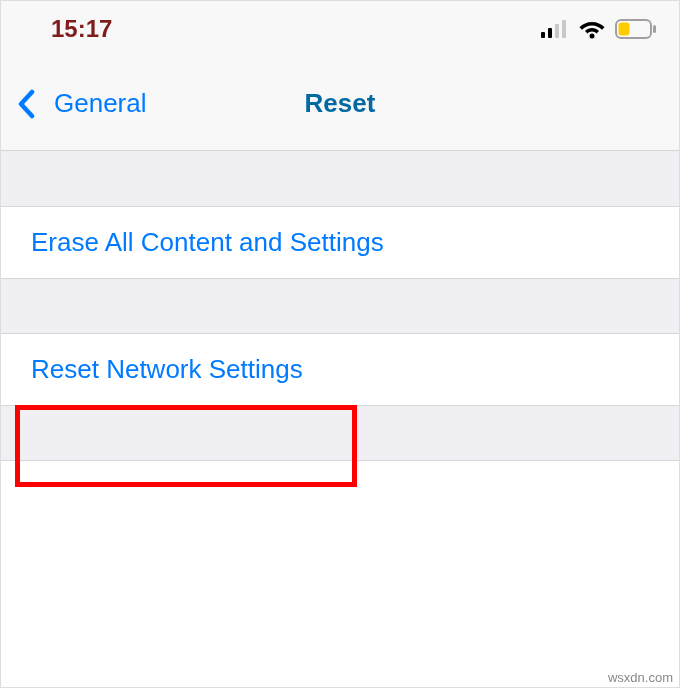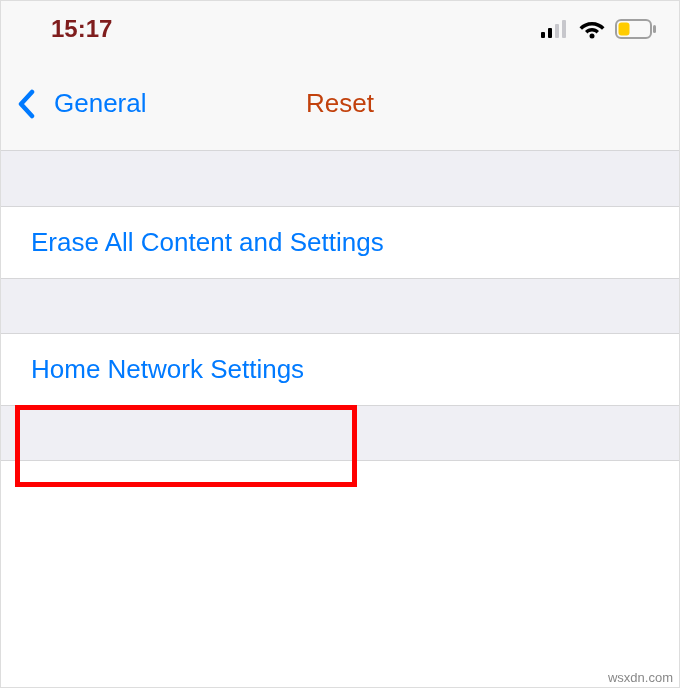--- a/index.html
+++ b/index.html
@@ -46,22 +46,22 @@
       padding-left: 16px;
       color: #007aff;
       font-size: 26px;
       cursor: pointer;
     }
     .nav-title {
       position: absolute;
       left: 50%;
       transform: translateX(-50%);
       font-size: 26px;
-      font-weight: 400;
-      color: #c2410c;
+      font-weight: 700;
+      color: #0369a1;
     }
     .group-spacer {
       background: #efeff4;
       border-bottom: 1px solid #d6d6d8;
     }
     .group-spacer.top { height: 56px; }
     .group-spacer.mid { height: 56px; border-top: 1px solid #d6d6d8; }
     .list {
       background: #fff;
     }
@@ -149,21 +149,21 @@
       <div class="list-item">
         <div class="list-item-inner">
           <span>Erase All Content and Settings</span>
         </div>
       </div>
     </div>
     <div class="group-spacer mid"></div>
     <div class="list">
       <div class="list-item">
         <div class="list-item-inner">
-          <span>Home Network Settings</span>
+          <span>Reset Network Settings</span>
         </div>
       </div>
     </div>
     <div class="group-spacer mid"></div>
   </div>
 
 <div class="highlight-box" style="left:14px; top:404px; width:342px; height:82px;"></div>
 
 <div class="watermark">wsxdn.com</div>
 

